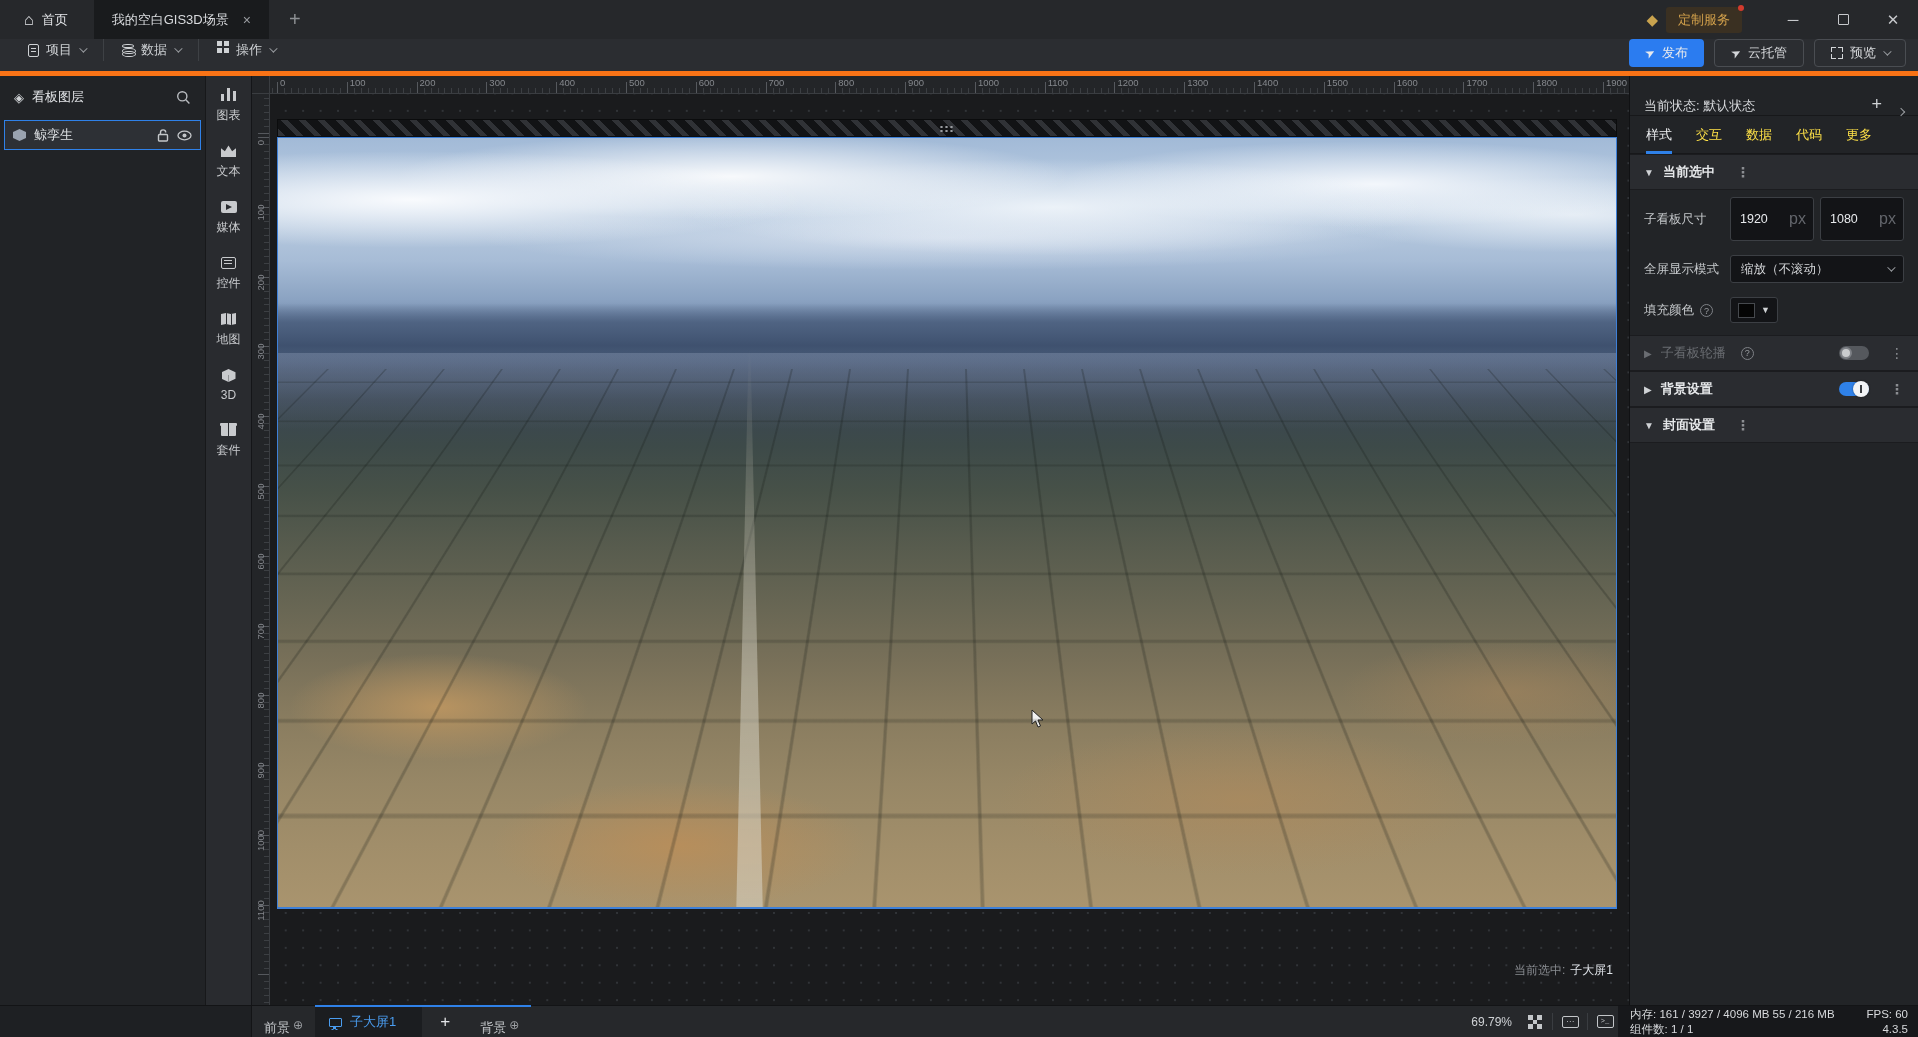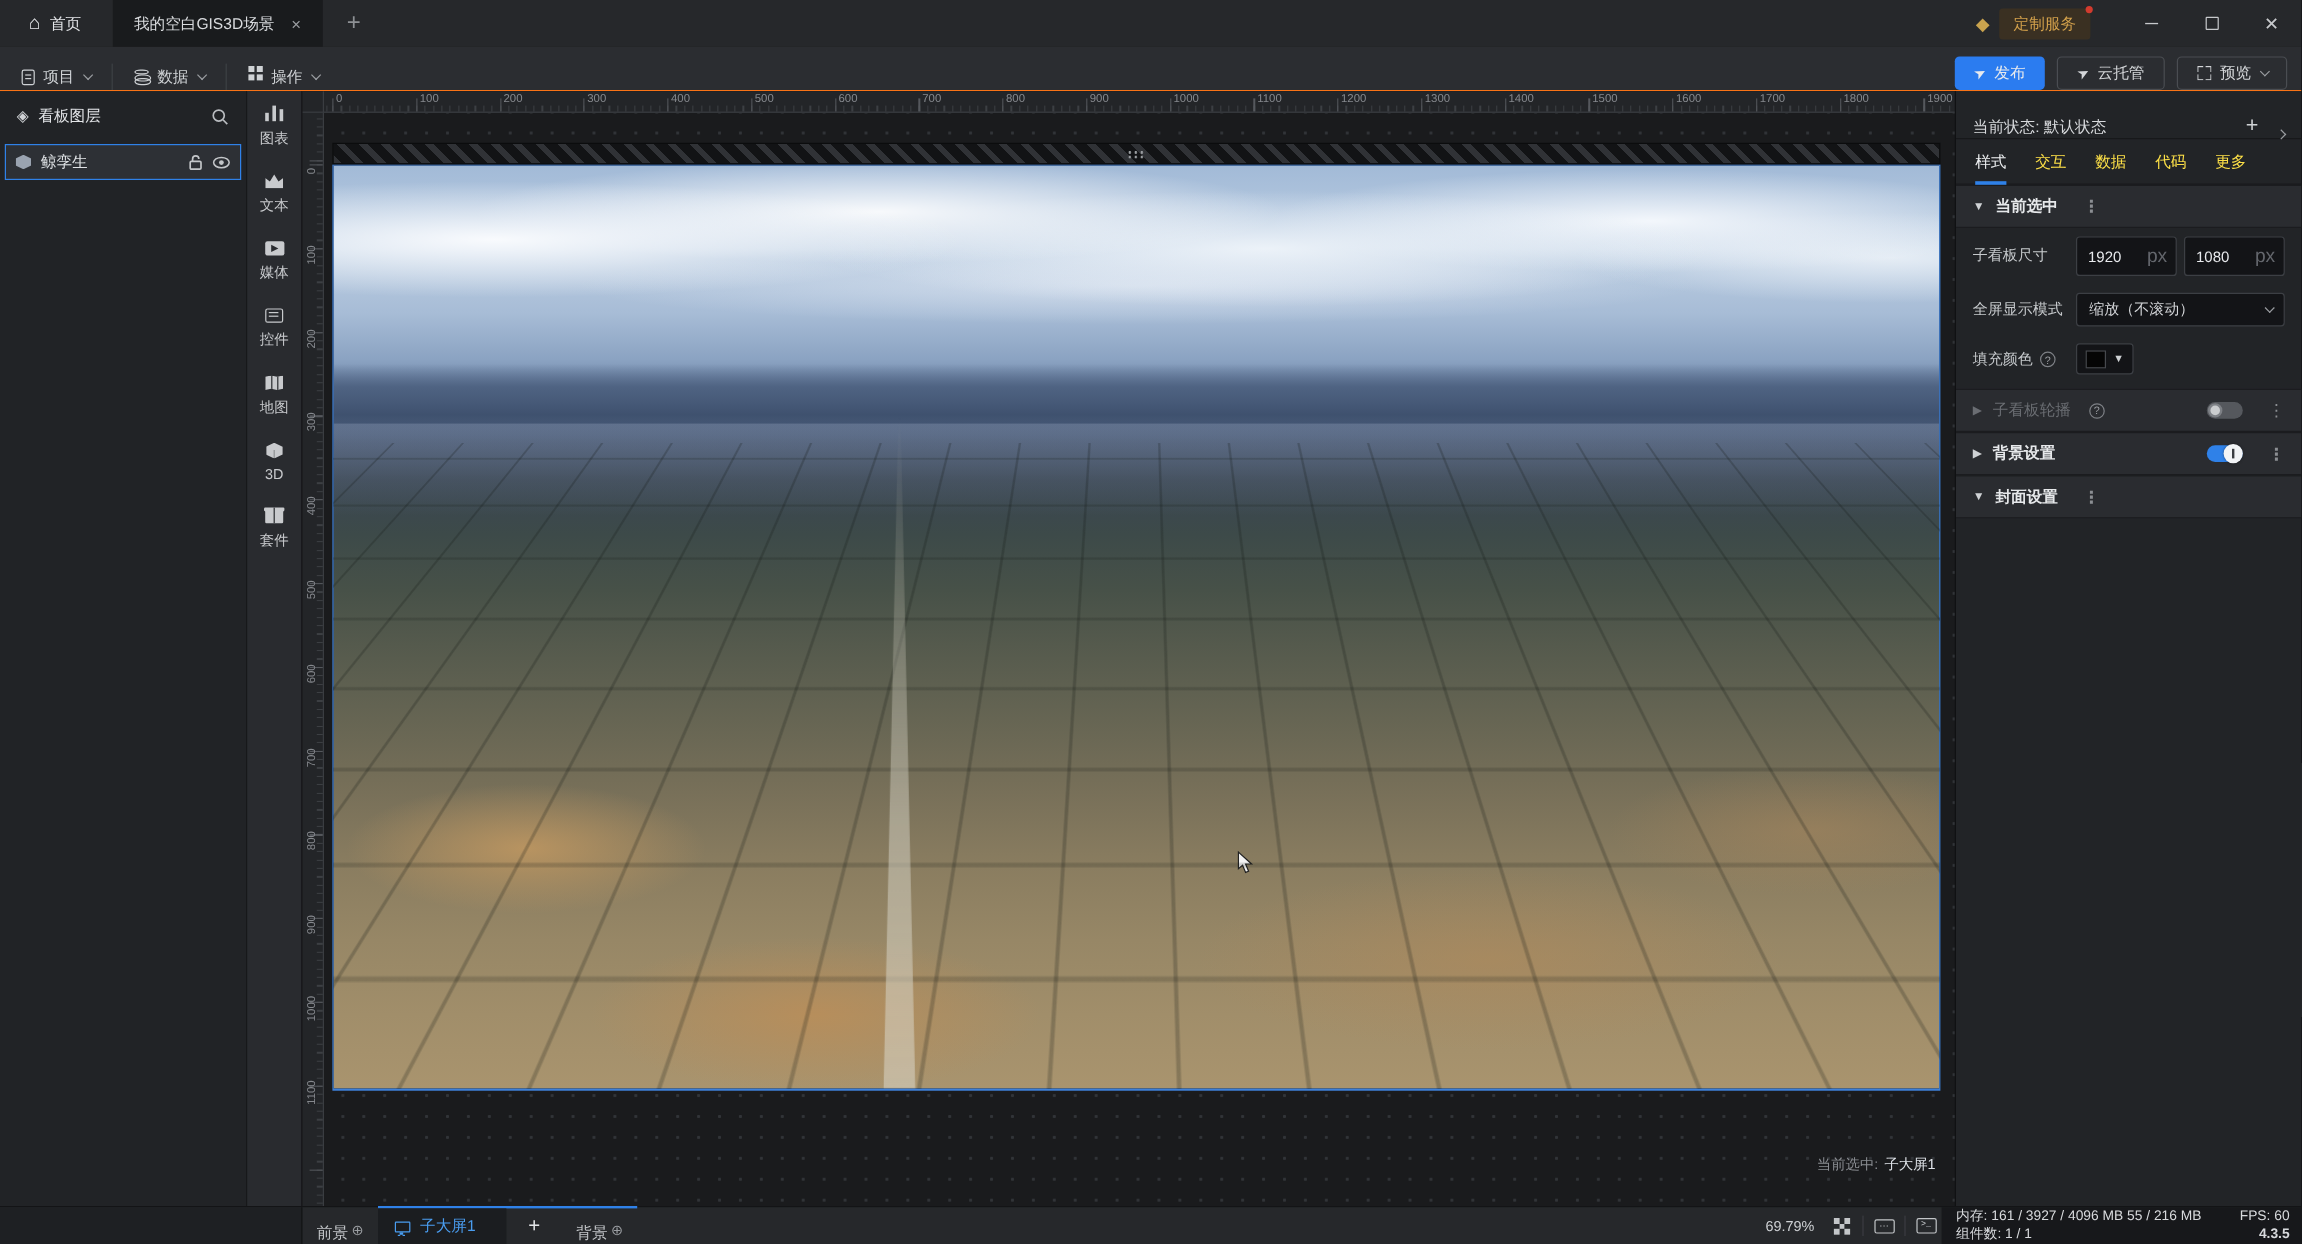--- a/index.html
+++ b/index.html
@@ -16,21 +16,21 @@
   .spacer{flex:1;}
   .gem{align-self:center;color:#c9a34e;font-size:15px;margin-right:8px;}
   .vip{position:relative;align-self:center;background:#3a3022;color:#d2a04b;border-radius:3px;padding:4px 12px;font-size:13px;}
   .vip::after{content:"";position:absolute;top:-2px;right:-2px;width:6px;height:6px;border-radius:50%;background:#d23b2e;}
   .winbtns{display:flex;align-items:stretch;margin-left:26px;}
   .winbtn{width:50px;display:flex;align-items:center;justify-content:center;color:#c7c9cc;font-size:15px;}
   .restore-glyph{position:relative;width:11px;height:11px;border:1.4px solid #c7c9cc;border-radius:1px;background:#26282b;}
   .restore-glyph::before{content:"";position:absolute;left:2px;top:-4.5px;width:11px;height:11px;border:1.4px solid #c7c9cc;border-radius:1px;z-index:-1;}
 
   
-  .menubar{display:flex;align-items:flex-end;height:37px;background:#2b2d31;border-bottom:1px solid #f97316;}
+  .menubar{display:flex;align-items:flex-start;height:37px;background:#2b2d31;border-bottom:5px solid #f97316;padding-left:10px;}
   .menu-item{display:flex;align-items:center;gap:7px;padding:0 18px;height:22px;color:#cfd2d5;border-right:1px solid #3e4145;}
   .menu-item:last-child{border-right:none;}
   .chev{width:6px;height:6px;border-right:1.5px solid #9a9da1;border-bottom:1.5px solid #9a9da1;transform:rotate(45deg) translateY(-2px);}
   .mi{display:inline-block;color:#cfd2d5;}
   .mi-file{width:11px;height:13px;border:1.4px solid #cfd2d5;border-radius:2px;position:relative;}
   .mi-file::before{content:"";position:absolute;left:2px;top:3px;width:5px;height:1.4px;background:#cfd2d5;box-shadow:0 3px 0 #cfd2d5;}
   .mi-db{width:12px;height:4px;border:1.2px solid #cfd2d5;border-radius:50%/60%;position:relative;margin-top:-8px;}
   .mi-db::before,.mi-db::after{content:"";position:absolute;left:-1.2px;top:2.6px;width:12px;height:4px;border:1.2px solid #cfd2d5;border-radius:50%/60%;}
   .mi-db::after{top:6.4px;}
   .mi-grid{width:5px;height:5px;background:#cfd2d5;box-shadow:7px 0 0 #cfd2d5,0 7px 0 #cfd2d5,7px 7px 0 #cfd2d5;margin:-7px 7px 7px 0;}
@@ -118,21 +118,21 @@
   .itab.active{color:#eef0f2;}
   .itab.active::after{content:"";position:absolute;left:0;right:0;bottom:-1px;height:3px;background:#2f81e8;}
   .sec-head{display:flex;align-items:center;gap:9px;height:36px;padding:0 14px;background:#2a2c30;border-bottom:1px solid #1b1c1f;border-top:1px solid #1b1c1f;color:#e6e8ea;font-weight:bold;font-size:13px;}
   .sec-head .tri{font-size:10px;color:#cfd2d5;font-weight:normal;}
   .dots{margin-left:auto;color:#8b8e92;font-size:14px;letter-spacing:0;}
   .sec-head.dim{color:#6a6d72;font-weight:normal;}
   .sec-head.dim .tri{color:#6a6d72;}
   .irow{display:flex;align-items:center;padding:7px 14px;}
   .irow .lab{flex:0 0 86px;color:#c6c9cc;}
   .ctrls{flex:1;display:flex;gap:6px;align-items:center;}
-  .num-input{flex:1;display:flex;align-items:center;justify-content:space-between;height:33px;padding:0 7px 0 9px;background:#131417;border:1px solid #3c3f44;border-radius:3px;color:#e8eaed;font-size:12.5px;}
+  .num-input{flex:1;display:flex;align-items:center;justify-content:space-between;height:44px;padding:0 7px 0 9px;background:#131417;border:1px solid #3c3f44;border-radius:3px;color:#e8eaed;font-size:12.5px;}
   .num-input .unit{color:#63666c;font-size:16px;}
   .select{flex:1;display:flex;align-items:center;height:28px;padding:0 10px;background:#131417;border:1px solid #3c3f44;border-radius:3px;color:#d4d6d9;}
   .select .chev{margin-left:auto;}
   .swatch-btn{display:flex;align-items:center;gap:6px;height:26px;padding:0 7px;background:#131417;border:1px solid #3c3f44;border-radius:3px;}
   .swatch{width:17px;height:15px;background:#050505;border:1px solid #46494e;}
   .tri-dn{font-size:9px;color:#cfd2d5;}
   .qmark{display:inline-flex;align-items:center;justify-content:center;width:13px;height:13px;border:1px solid #7e8186;border-radius:50%;color:#9a9da1;font-size:9px;margin-left:6px;}
   .toggle{position:relative;width:30px;height:14px;border-radius:8px;margin-left:auto;}
   .toggle.off{background:#55585d;}
   .toggle.off::before{content:"";position:absolute;left:1px;top:1px;width:12px;height:12px;border-radius:50%;background:#caccce;border:2.5px solid #7e8186;box-sizing:border-box;}
@@ -167,21 +167,21 @@
   .mini-ico{display:flex;align-items:center;justify-content:center;width:26px;color:#c3c6c9;}
   .kbd-ico{width:17px;height:12px;border:1.3px solid #c3c6c9;border-radius:2px;font-size:8px;line-height:9px;text-align:center;color:#c3c6c9;}
   .term-ico{width:17px;height:13px;border:1.3px solid #c3c6c9;border-radius:2px;font-size:7px;line-height:11px;text-align:center;color:#c3c6c9;font-family:"Liberation Mono","DejaVu Sans Mono",monospace;}
   .fit-ico{position:relative;width:14px;height:14px;border:1.3px solid #c3c6c9;
     -webkit-mask:linear-gradient(#000 0 0) 0 0/5px 5px no-repeat,linear-gradient(#000 0 0) 100% 0/5px 5px no-repeat,linear-gradient(#000 0 0) 0 100%/5px 5px no-repeat,linear-gradient(#000 0 0) 100% 100%/5px 5px no-repeat,linear-gradient(#000 0 0) 50% 50%/4px 4px no-repeat;
     mask:linear-gradient(#000 0 0) 0 0/5px 5px no-repeat,linear-gradient(#000 0 0) 100% 0/5px 5px no-repeat,linear-gradient(#000 0 0) 0 100%/5px 5px no-repeat,linear-gradient(#000 0 0) 100% 100%/5px 5px no-repeat,linear-gradient(#000 0 0) 50% 50%/4px 4px no-repeat;
     background:#c3c6c9;}
   .statusbox{width:300px;background:#17181b;padding:1px 10px 0 12px;font-size:11.5px;line-height:15px;color:#d8dadd;}
   .statusbox .line{display:flex;white-space:nowrap;}
   .statusbox .line .sp{flex:1;}
-  .statusbox .ver{font-weight:bold;text-align:right;}
+  .statusbox .ver{font-weight:normal;text-align:right;}
   .sep-v{width:1px;background:#3a3d41;margin:7px 4px;}
 </style>
 </head>
 <body>
 
 <div class="app">
 
   <div class="tabbar">
     <div class="home">
       <span class="home-ico">⌂</span>

